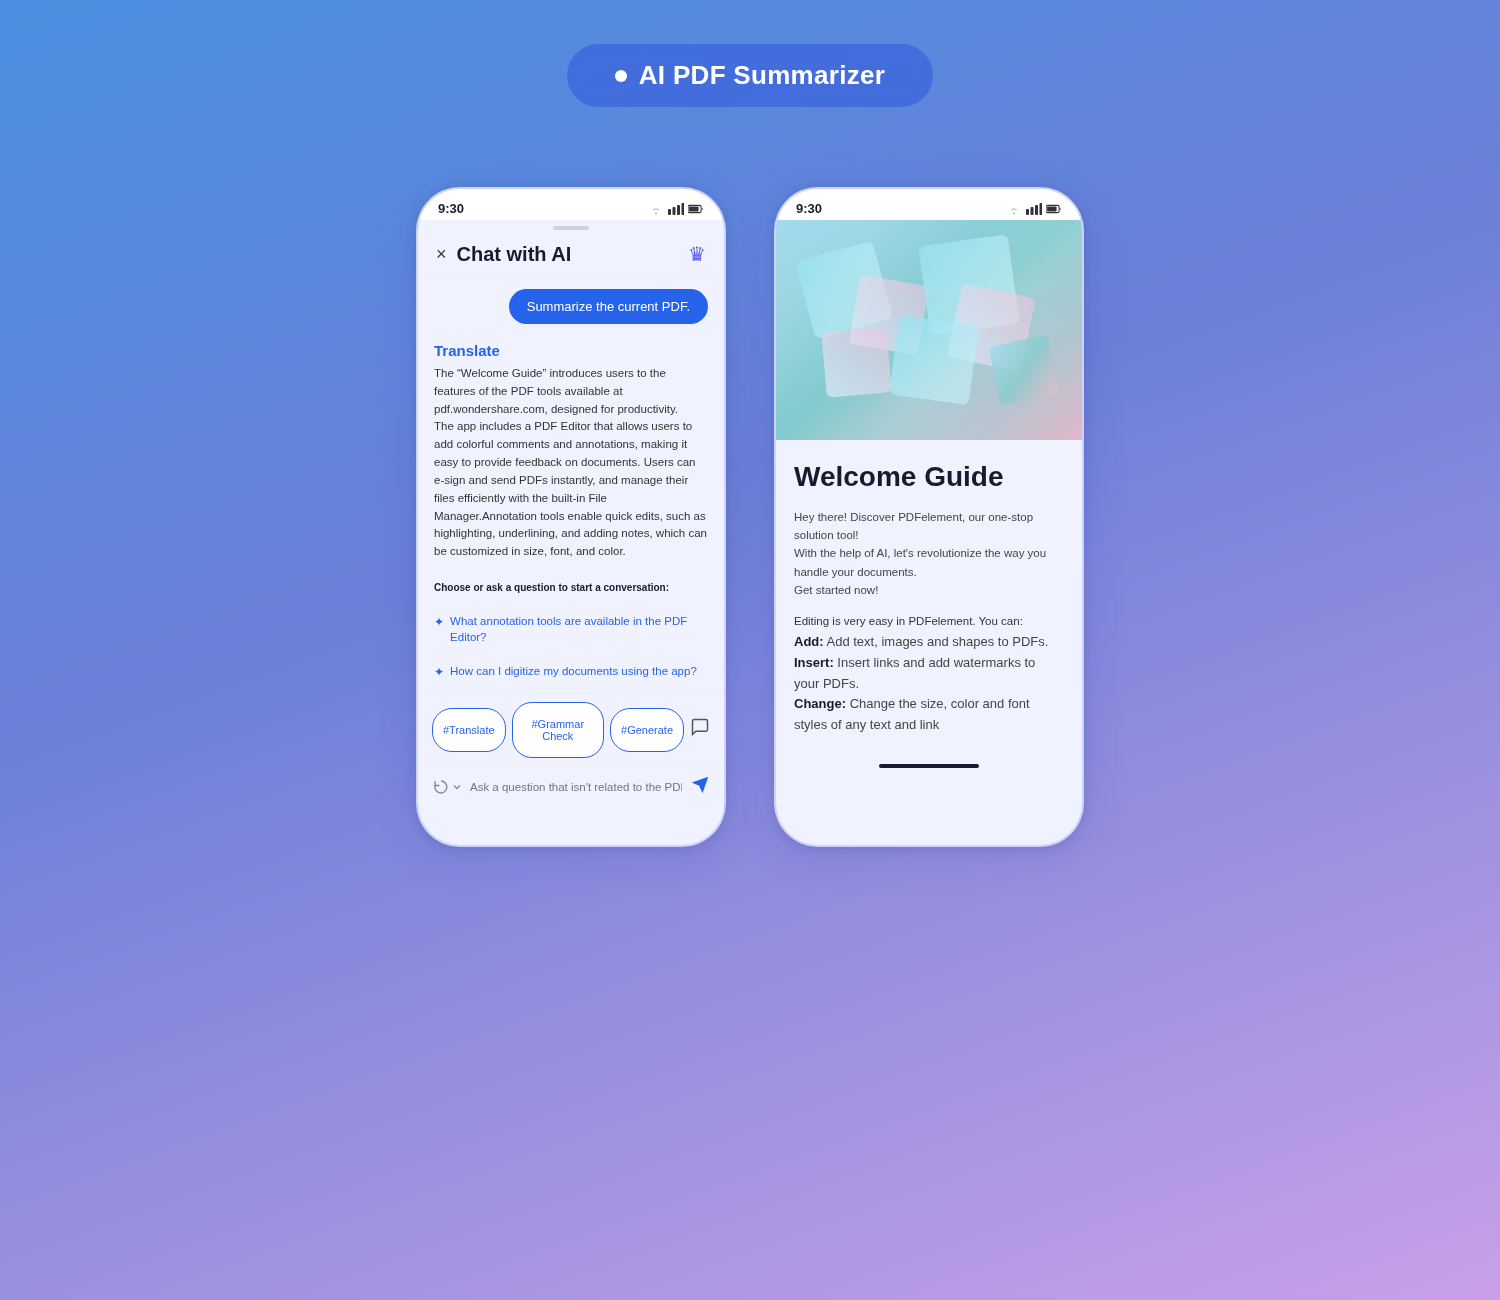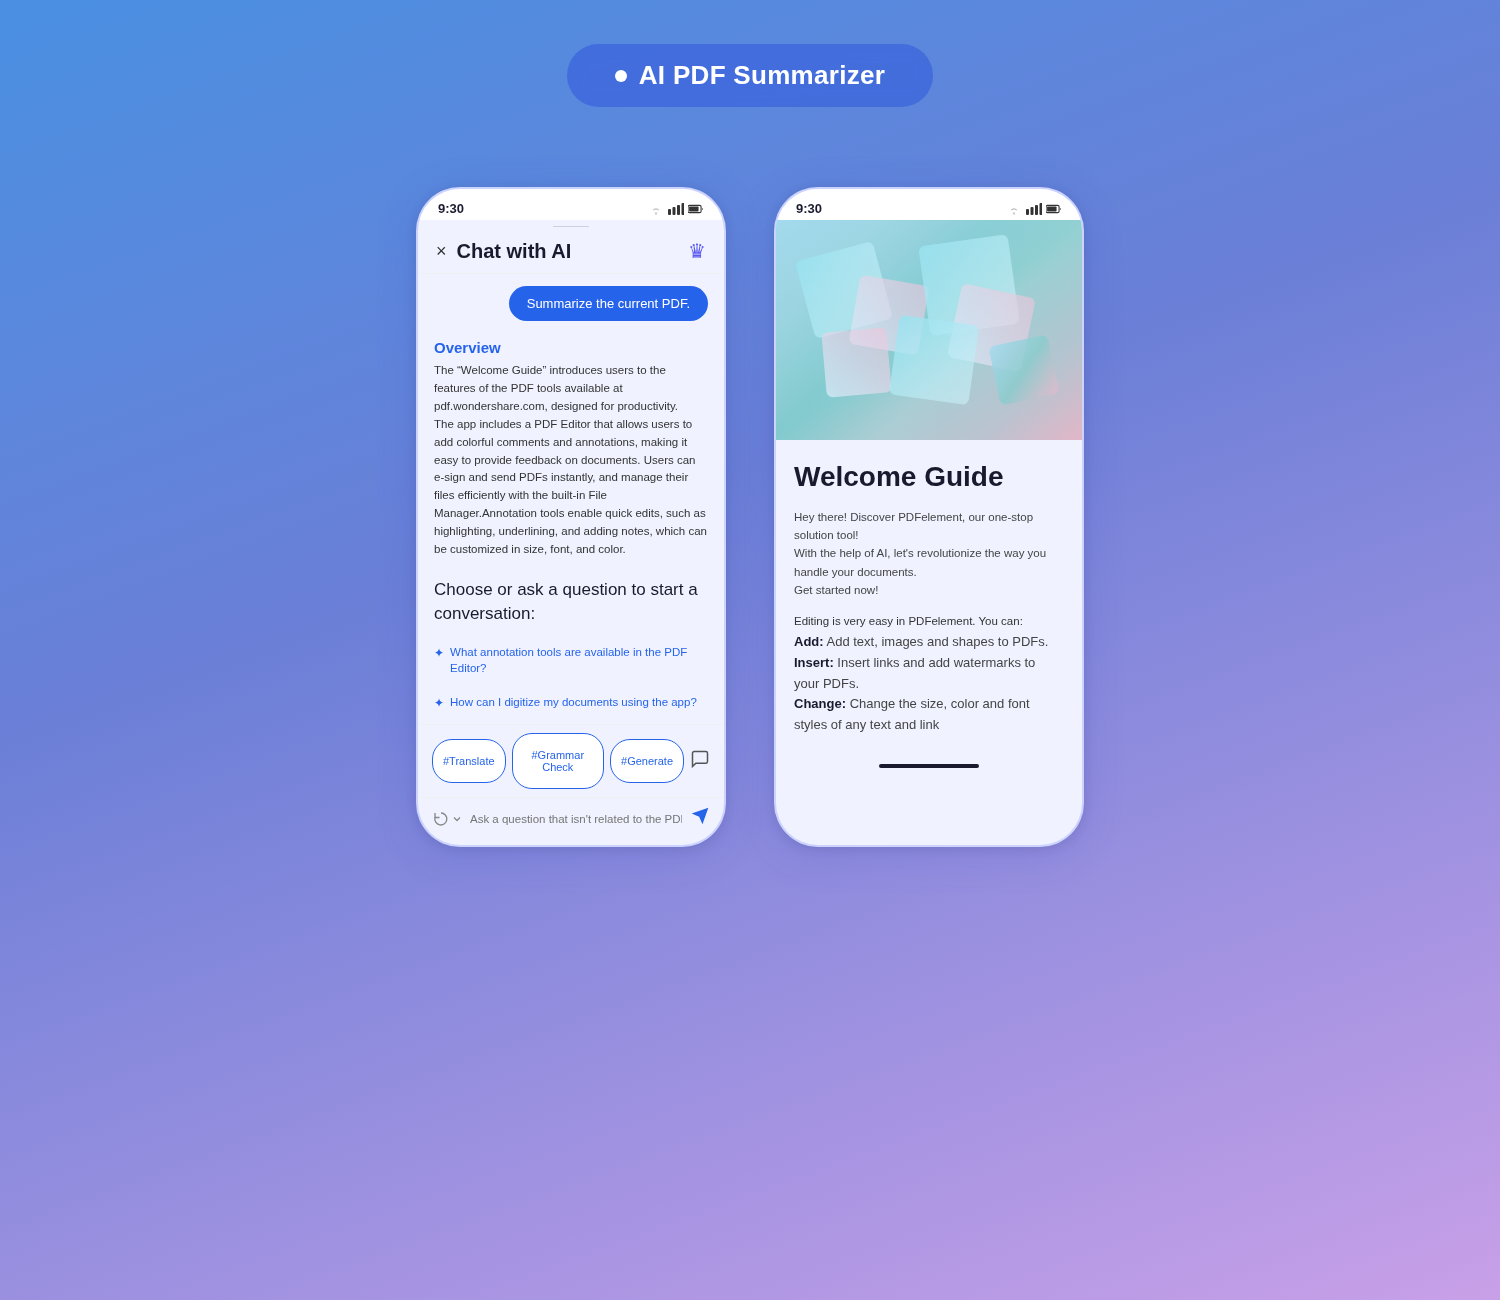--- a/index.html
+++ b/index.html
@@ -163,23 +163,23 @@
       margin-bottom: 6px;
     }
 
     .overview-text {
       font-size: 11.5px;
       color: #333;
       line-height: 1.55;
     }
 
     .conversation-prompt {
-      font-size: 17px;
+      font-size: 10px;
       color: #1a1a2e;
-      font-weight: 400;
+      font-weight: 700;
       margin-top: 10px;
       line-height: 1.4;
     }
 
     .suggestion-link {
       display: flex;
       align-items: flex-start;
       gap: 6px;
       color: #2563eb;
       font-size: 11.5px;
@@ -366,21 +366,21 @@
           <span class="chat-title">Chat with AI</span>
         </div>
         <span class="crown-icon">♛</span>
       </div>
 
       <div class="chat-body">
 
         <button class="summarize-btn">Summarize the current PDF.</button>
 
         <div>
-          <div class="overview-title">Overview</div>
+          <div class="overview-title">Translate</div>
           <div class="overview-text">
             The “Welcome Guide” introduces users to the features of the PDF tools available at pdf.wondershare.com, designed for productivity.<br>
             The app includes a PDF Editor that allows users to add colorful comments and annotations, making it easy to provide feedback on documents. Users can e-sign and send PDFs instantly, and manage their files efficiently with the built-in File Manager.Annotation tools enable quick edits, such as highlighting, underlining, and adding notes, which can be customized in size, font, and color.
           </div>
         </div>
 
         <div class="conversation-prompt">Choose or ask a question to start a conversation:</div>
 
         <div class="suggestion-link">
           <span class="sparkle-icon">✦</span>

